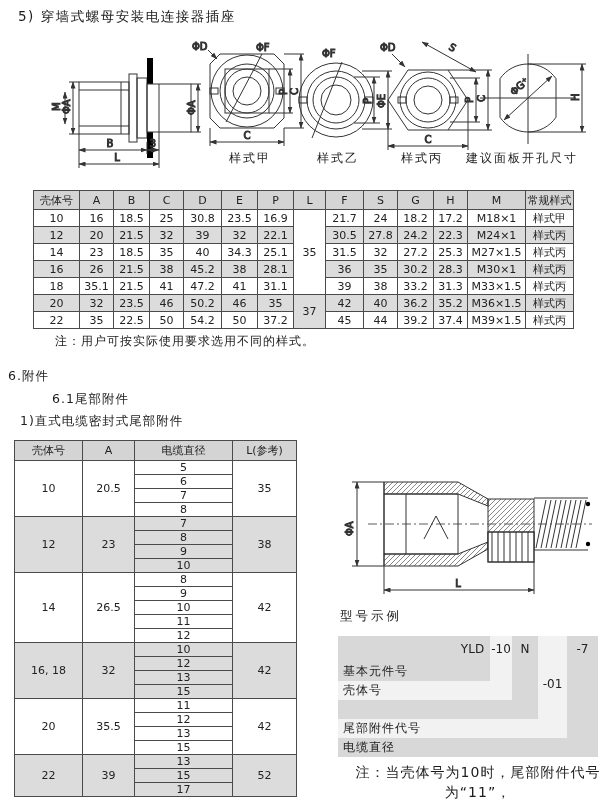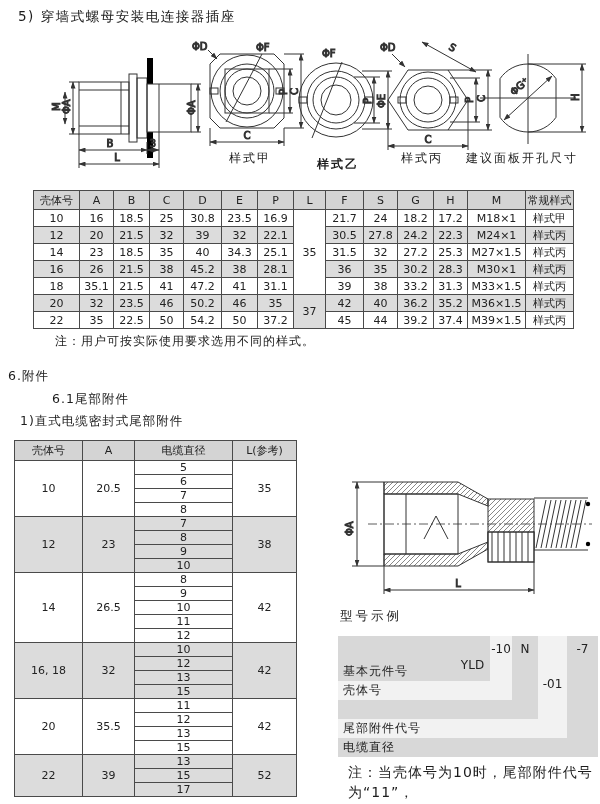--- a/index.html
+++ b/index.html
@@ -5,21 +5,21 @@
   html,body{margin:0;padding:0;}
   body{
     width:600px;height:804px;position:relative;background:#ffffff;
     font-family:"DejaVu Sans","Liberation Sans",sans-serif;color:#1c1c1c;
     -webkit-font-smoothing:antialiased;
   }
   .abs{position:absolute;}
   .doc-title{font-size:13.5px;letter-spacing:1.5px;}
   .caption{font-size:12px;letter-spacing:2px;text-align:center;}
   .heading{font-size:12.5px;letter-spacing:1px;}
-  .note{font-size:12px;letter-spacing:1px;line-height:1.45;}
+  .note{font-size:12px;letter-spacing:1px;line-height:1.45;text-align:center;}
   table{border-collapse:collapse;table-layout:fixed;}
   td,th{border:1px solid #4a4a4a;text-align:center;vertical-align:middle;
         font-weight:normal;padding:0;overflow:hidden;white-space:nowrap;
         font-size:11px;color:#222;}
   #t1 th{height:18px;background:#d4d4d4;}
   #t1 td{height:16px;background:#ffffff;}
   #t1 tr.g td{background:#dcdcdc;}
   #t1 td.span-white{background:#ffffff;}
   #t2 th{height:19px;background:#d4d4d4;}
   #t2 td{height:13px;background:#ffffff;}
@@ -167,21 +167,21 @@
   <line x1="52" y1="2" x2="52" y2="92"></line>
   <line x1="28" y1="68" x2="76" y2="24" marker-start="url(#as)" marker-end="url(#ae)"></line>
   <text x="38" y="44" transform="rotate(-42 38 44)">ΦG⁺</text>
   <line x1="52" y1="12" x2="110" y2="12"></line>
   <line x1="52" y1="80" x2="110" y2="80"></line>
   <line x1="106" y1="12" x2="106" y2="80" marker-start="url(#as)" marker-end="url(#ae)"></line>
   <text x="103" y="49" transform="rotate(-90 103 49)">H</text>
 </svg>
 
 <div class="abs caption" style="left:210px;top:150px;width:80px;">样式甲</div>
-<div class="abs caption" style="left:298px;top:156px;width:80px;font-weight:bold;">样式乙</div>
+<div class="abs caption" style="left:298px;top:150px;width:80px;">样式乙</div>
 <div class="abs caption" style="left:382px;top:150px;width:80px;">样式丙</div>
 <div class="abs caption" style="left:452px;top:150px;width:140px;">建议面板开孔尺寸</div>
 
 <table id="t1" class="abs" style="left:33px;top:190px;width:540px;">
   <colgroup>
     <col style="width:46px">
       <col style="width:34px">
       <col style="width:36px">
       <col style="width:34px">
     <col style="width:38px">
@@ -489,21 +489,21 @@
 </svg>
 
 <div class="abs heading" style="left:340px;top:608px;letter-spacing:3px;">型号示例</div>
 
 <div class="abs" style="left:338px;top:636px;width:260px;height:121px;">
   <div class="dg-rect" style="width:260px;height:121px;background:#d8d8d8;"></div>
   <div class="dg-rect" style="width:229px;height:102px;background:#f2f2f2;"></div>
   <div class="dg-rect" style="width:200px;height:83px;background:#d8d8d8;"></div>
   <div class="dg-rect" style="width:174px;height:64px;background:#f2f2f2;"></div>
   <div class="dg-rect" style="width:152px;height:45px;background:#d8d8d8;"></div>
-  <div class="dg-code" style="left:117px;width:35px;margin-top:16px;">YLD</div>
+  <div class="dg-code" style="left:117px;width:35px;">YLD</div>
   <div class="dg-code" style="left:152px;width:22px;">-10</div>
   <div class="dg-code" style="left:174px;width:26px;">N</div>
   <div class="dg-code" style="left:200px;width:29px;margin-top:35px;">-01</div>
   <div class="dg-code" style="left:229px;width:31px;">-7</div>
   <div class="dg-label" style="top:26px;">基本元件号</div>
   <div class="dg-label" style="top:45px;">壳体号</div>
   <div class="dg-label" style="top:83px;">尾部附件代号</div>
   <div class="dg-label" style="top:102px;">电缆直径</div>
 </div>
 

